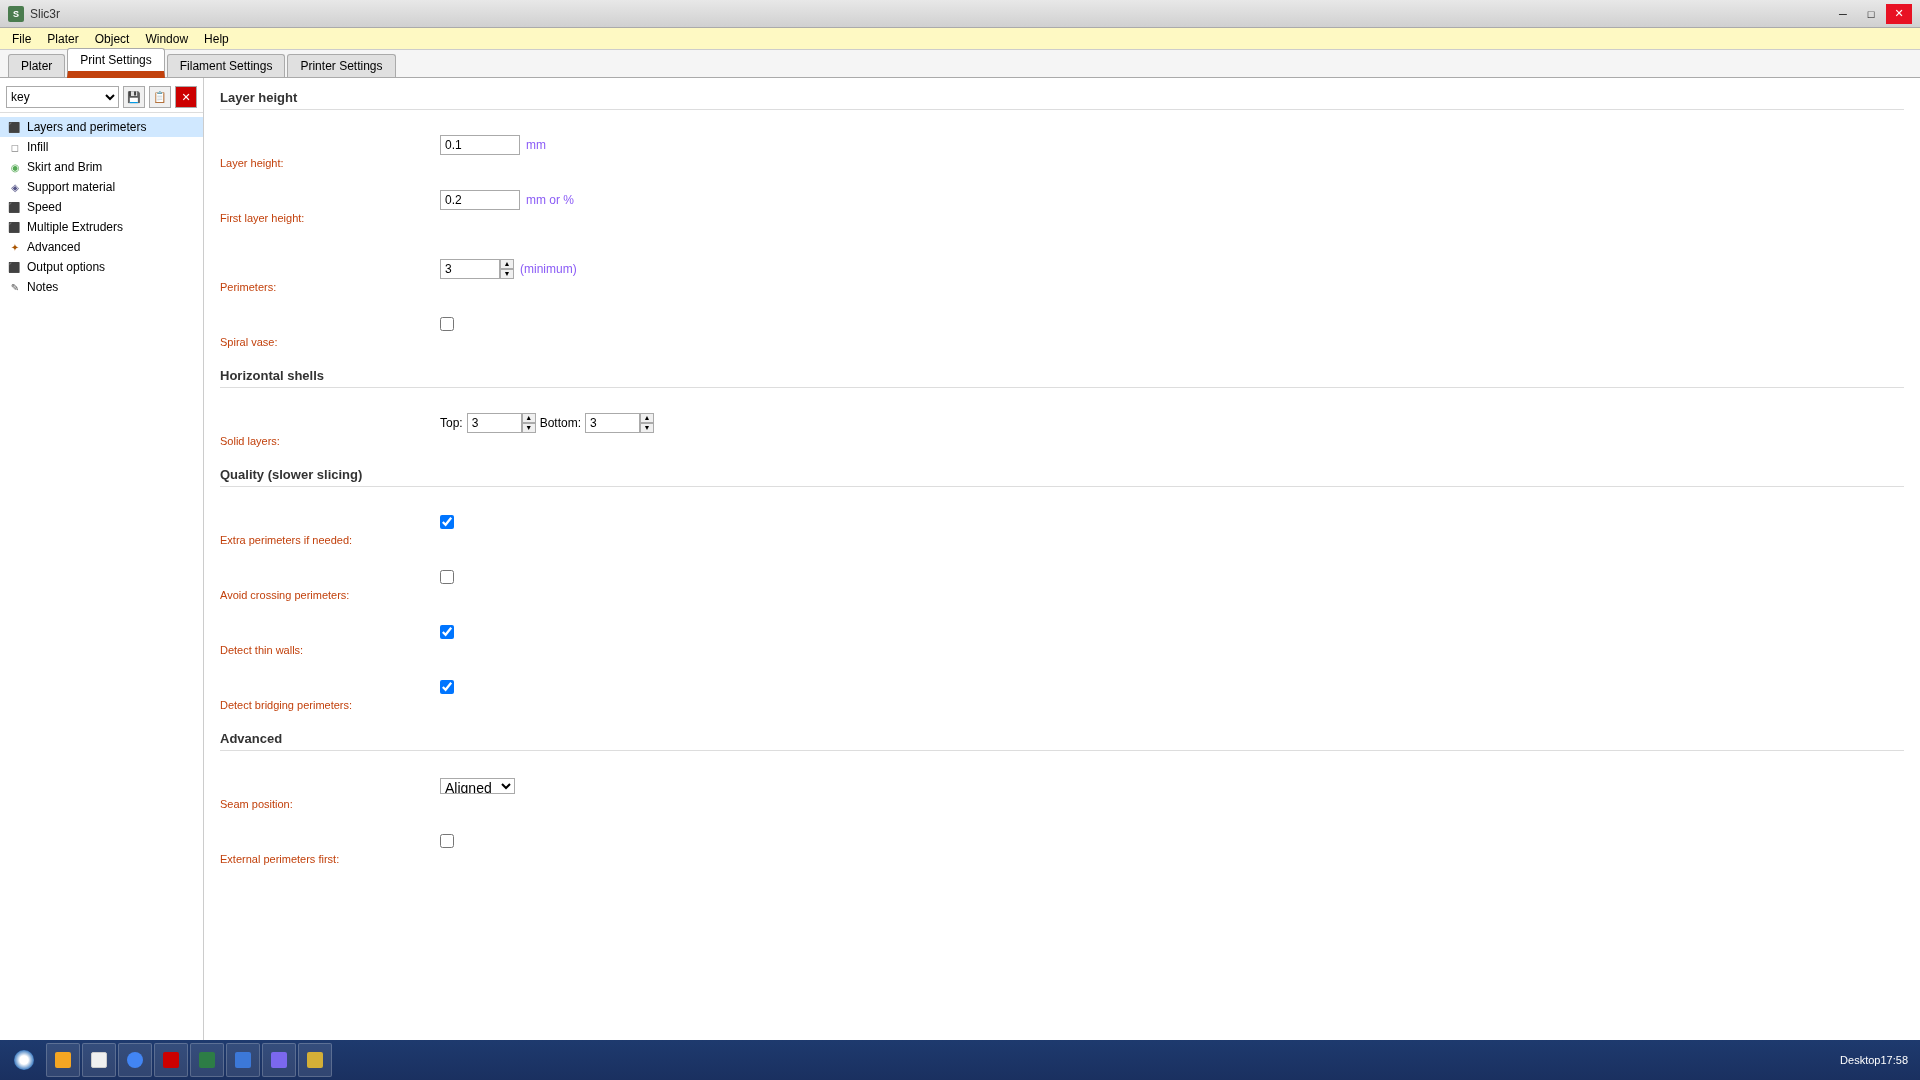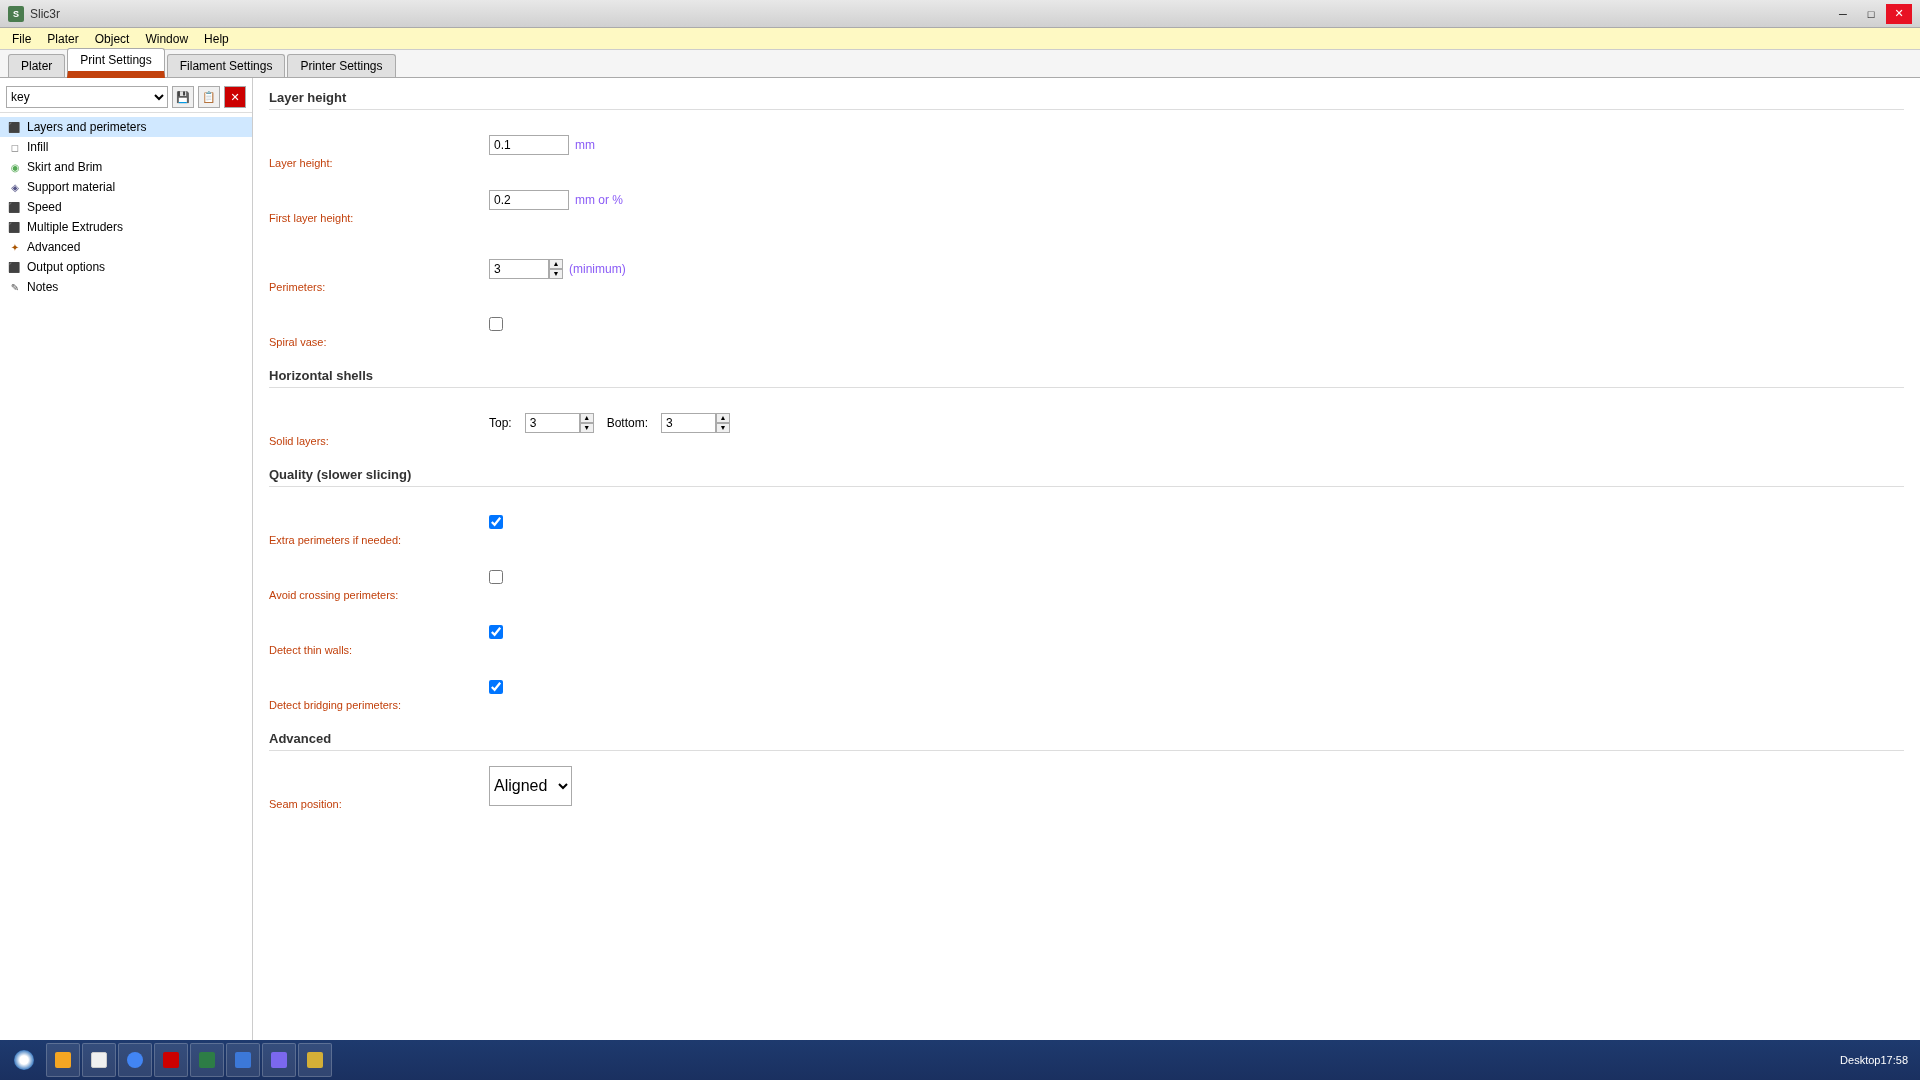--- a/index.html
+++ b/index.html
@@ -99,21 +99,21 @@
     }
 
     
     .main-area {
       display: flex;
       height: calc(1080px - 28px - 22px - 28px - 28px);
     }
 
     
     .sidebar {
-      width: 253px;
+      width: 204px;
       background: #fff;
       border-right: 1px solid #ccc;
       padding: 4px 0;
     }
     .sidebar-toolbar {
       display: flex;
       align-items: center;
       padding: 4px 6px;
       gap: 4px;
       border-bottom: 1px solid #ddd;
@@ -231,23 +231,23 @@
       height: 10px;
       border: 1px solid #aaa;
       background: #f0f0f0;
       cursor: pointer;
       font-size: 7px;
       padding: 0;
       line-height: 1;
     }
 
     .form-select {
-      height: 40px;
-      border: 1px solid #aaa;
-      font-size: 16px;
+      height: 16px;
+      border: 1px solid #aaa;
+      font-size: 14px;
       background: white;
       cursor: pointer;
     }
 
     
     .taskbar {
       position: fixed;
       bottom: 0;
       left: 0;
       right: 0;
@@ -296,21 +296,21 @@
       display: flex;
       align-items: center;
       padding: 0 8px;
       color: white;
       font-size: 11px;
     }
 
     .horizontal-shells-row {
       display: flex;
       align-items: center;
-      gap: 13px;
+      gap: 4px;
     }
 
     
     .icon-layers { color: #888; }
     .icon-infill { color: #888; }
     .icon-skirt { color: #5a5; }
     .icon-support { color: #558; }
     .icon-speed { color: #888; }
     .icon-extruder { color: #888; }
     .icon-advanced { color: #a50; }
@@ -494,20 +494,24 @@
       <div class="form-row">
         <span class="form-label">Seam position:</span>
         <select class="form-select">
           <option>Aligned</option>
           <option>Nearest</option>
           <option>Random</option>
           <option>Rear</option>
         </select>
       </div>
 
+      <div class="form-row">
+        <span class="form-label">External perimeters first:</span>
+        <input type="checkbox" class="form-checkbox" style="">
+      </div>
     </div>
 
   </div>
 </div>
 
 <div class="taskbar">
   <div class="taskbar-start">
     <div class="taskbar-start-icon"></div>
   </div>
   <div class="taskbar-app">

